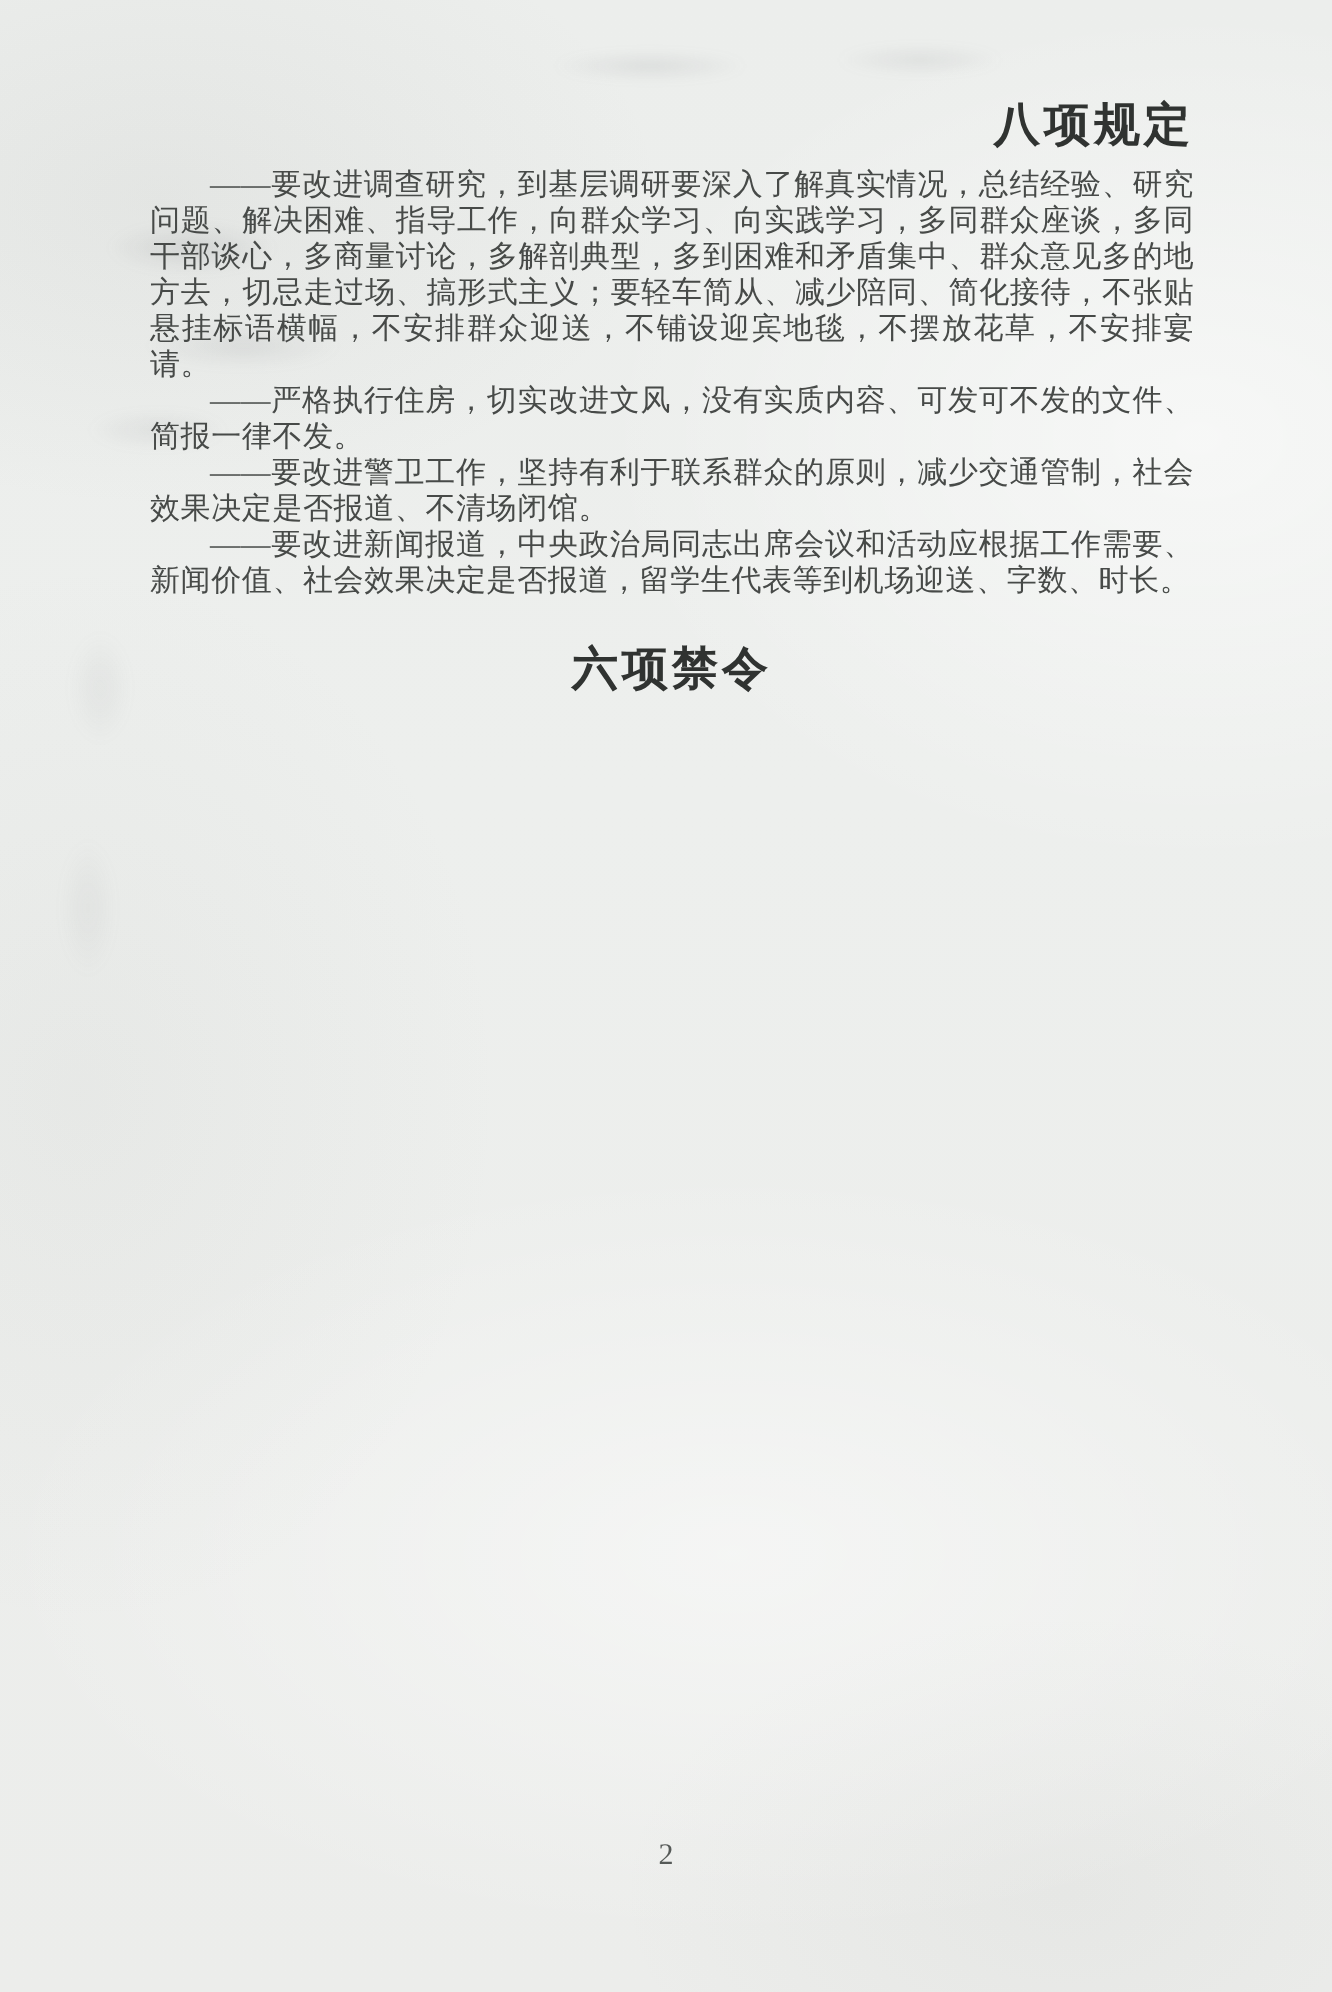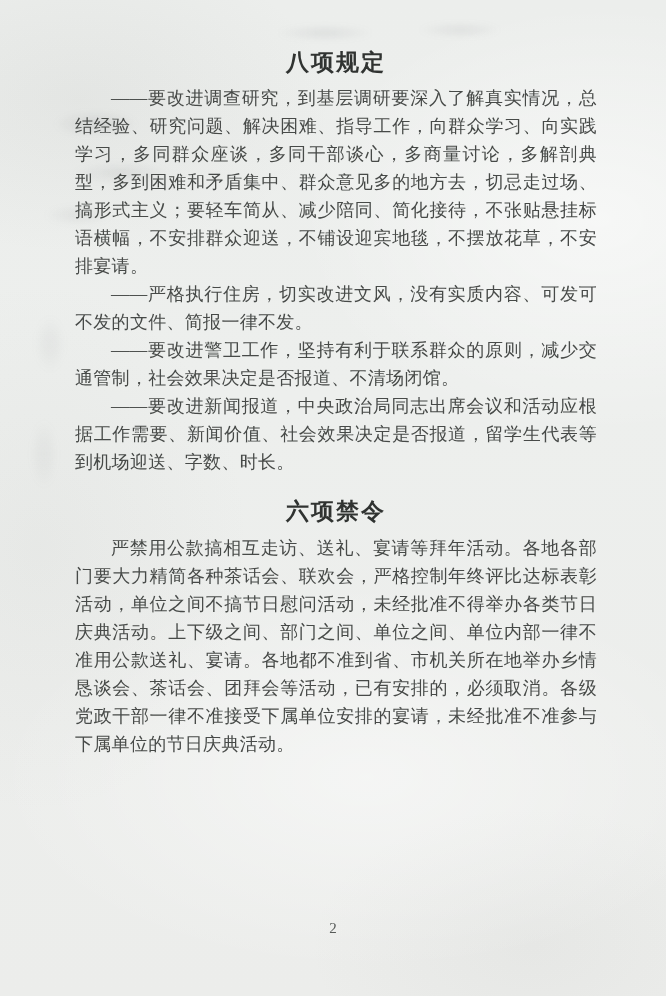--- a/index.html
+++ b/index.html
@@ -56,26 +56,26 @@
   }
   .section-title {
     margin: 0;
     text-align: center;
     font-size: 23px;
     font-weight: bold;
     letter-spacing: 2px;
     color: #303331;
     line-height: 30px;
   }
-  .title-1 { margin-bottom: 6px; }
-  .title-2 { margin-top: 21px; margin-bottom: 7px; }
+  .title-1 { margin-bottom: 6px; text-align: right; }
+  .title-2 { margin-top: 21px; margin-bottom: 7px; font-family: Liberation Mono, monospace; }
   .body-para {
     margin: 0;
-    font-size: 18px;
-    line-height: 28px;
+    font-size: 15px;
+    line-height: 18px;
     letter-spacing: 0.3px;
     color: #474a48;
     text-align: justify;
     text-justify: inter-ideograph;
     text-indent: 2em;
   }
   .page-number {
     position: absolute;
     left: 0;
     width: 666px;
@@ -98,19 +98,18 @@
 
     <h1 class="section-title title-1">八项规定</h1>
 
     <p class="body-para">——要改进调查研究，到基层调研要深入了解真实情况，总结经验、研究问题、解决困难、指导工作，向群众学习、向实践学习，多同群众座谈，多同干部谈心，多商量讨论，多解剖典型，多到困难和矛盾集中、群众意见多的地方去，切忌走过场、搞形式主义；要轻车简从、减少陪同、简化接待，不张贴悬挂标语横幅，不安排群众迎送，不铺设迎宾地毯，不摆放花草，不安排宴请。</p>
     <p class="body-para">——严格执行住房，切实改进文风，没有实质内容、可发可不发的文件、简报一律不发。</p>
     <p class="body-para">——要改进警卫工作，坚持有利于联系群众的原则，减少交通管制，社会效果决定是否报道、不清场闭馆。</p>
     <p class="body-para">——要改进新闻报道，中央政治局同志出席会议和活动应根据工作需要、新闻价值、社会效果决定是否报道，留学生代表等到机场迎送、字数、时长。</p>
 
     <h2 class="section-title title-2">六项禁令</h2>
 
-    <p class="body-para">严禁用公款搞相互走访、送礼、宴请等拜年活动。各地各部门要大力精简各种茶话会、联欢会，严格控制年终评比达标表彰活动，单位之间不搞节日慰问活动，未经批准不得举办各类节日庆典活动。上下级之间、部门之间、单位之间、单位内部一律不准用公款送礼、宴请。各地都不准到省、市机关所在地举办乡情恳谈会、茶话会、团拜会等活动，已有安排的，必须取消。各级党政干部一律不准接受下属单位安排的宴请，未经批准不准参与下属单位的节日庆典活动。</p>
 
   </div>
 
   <div class="page-number">2</div>
 
 </div>
 
 </body></html>

